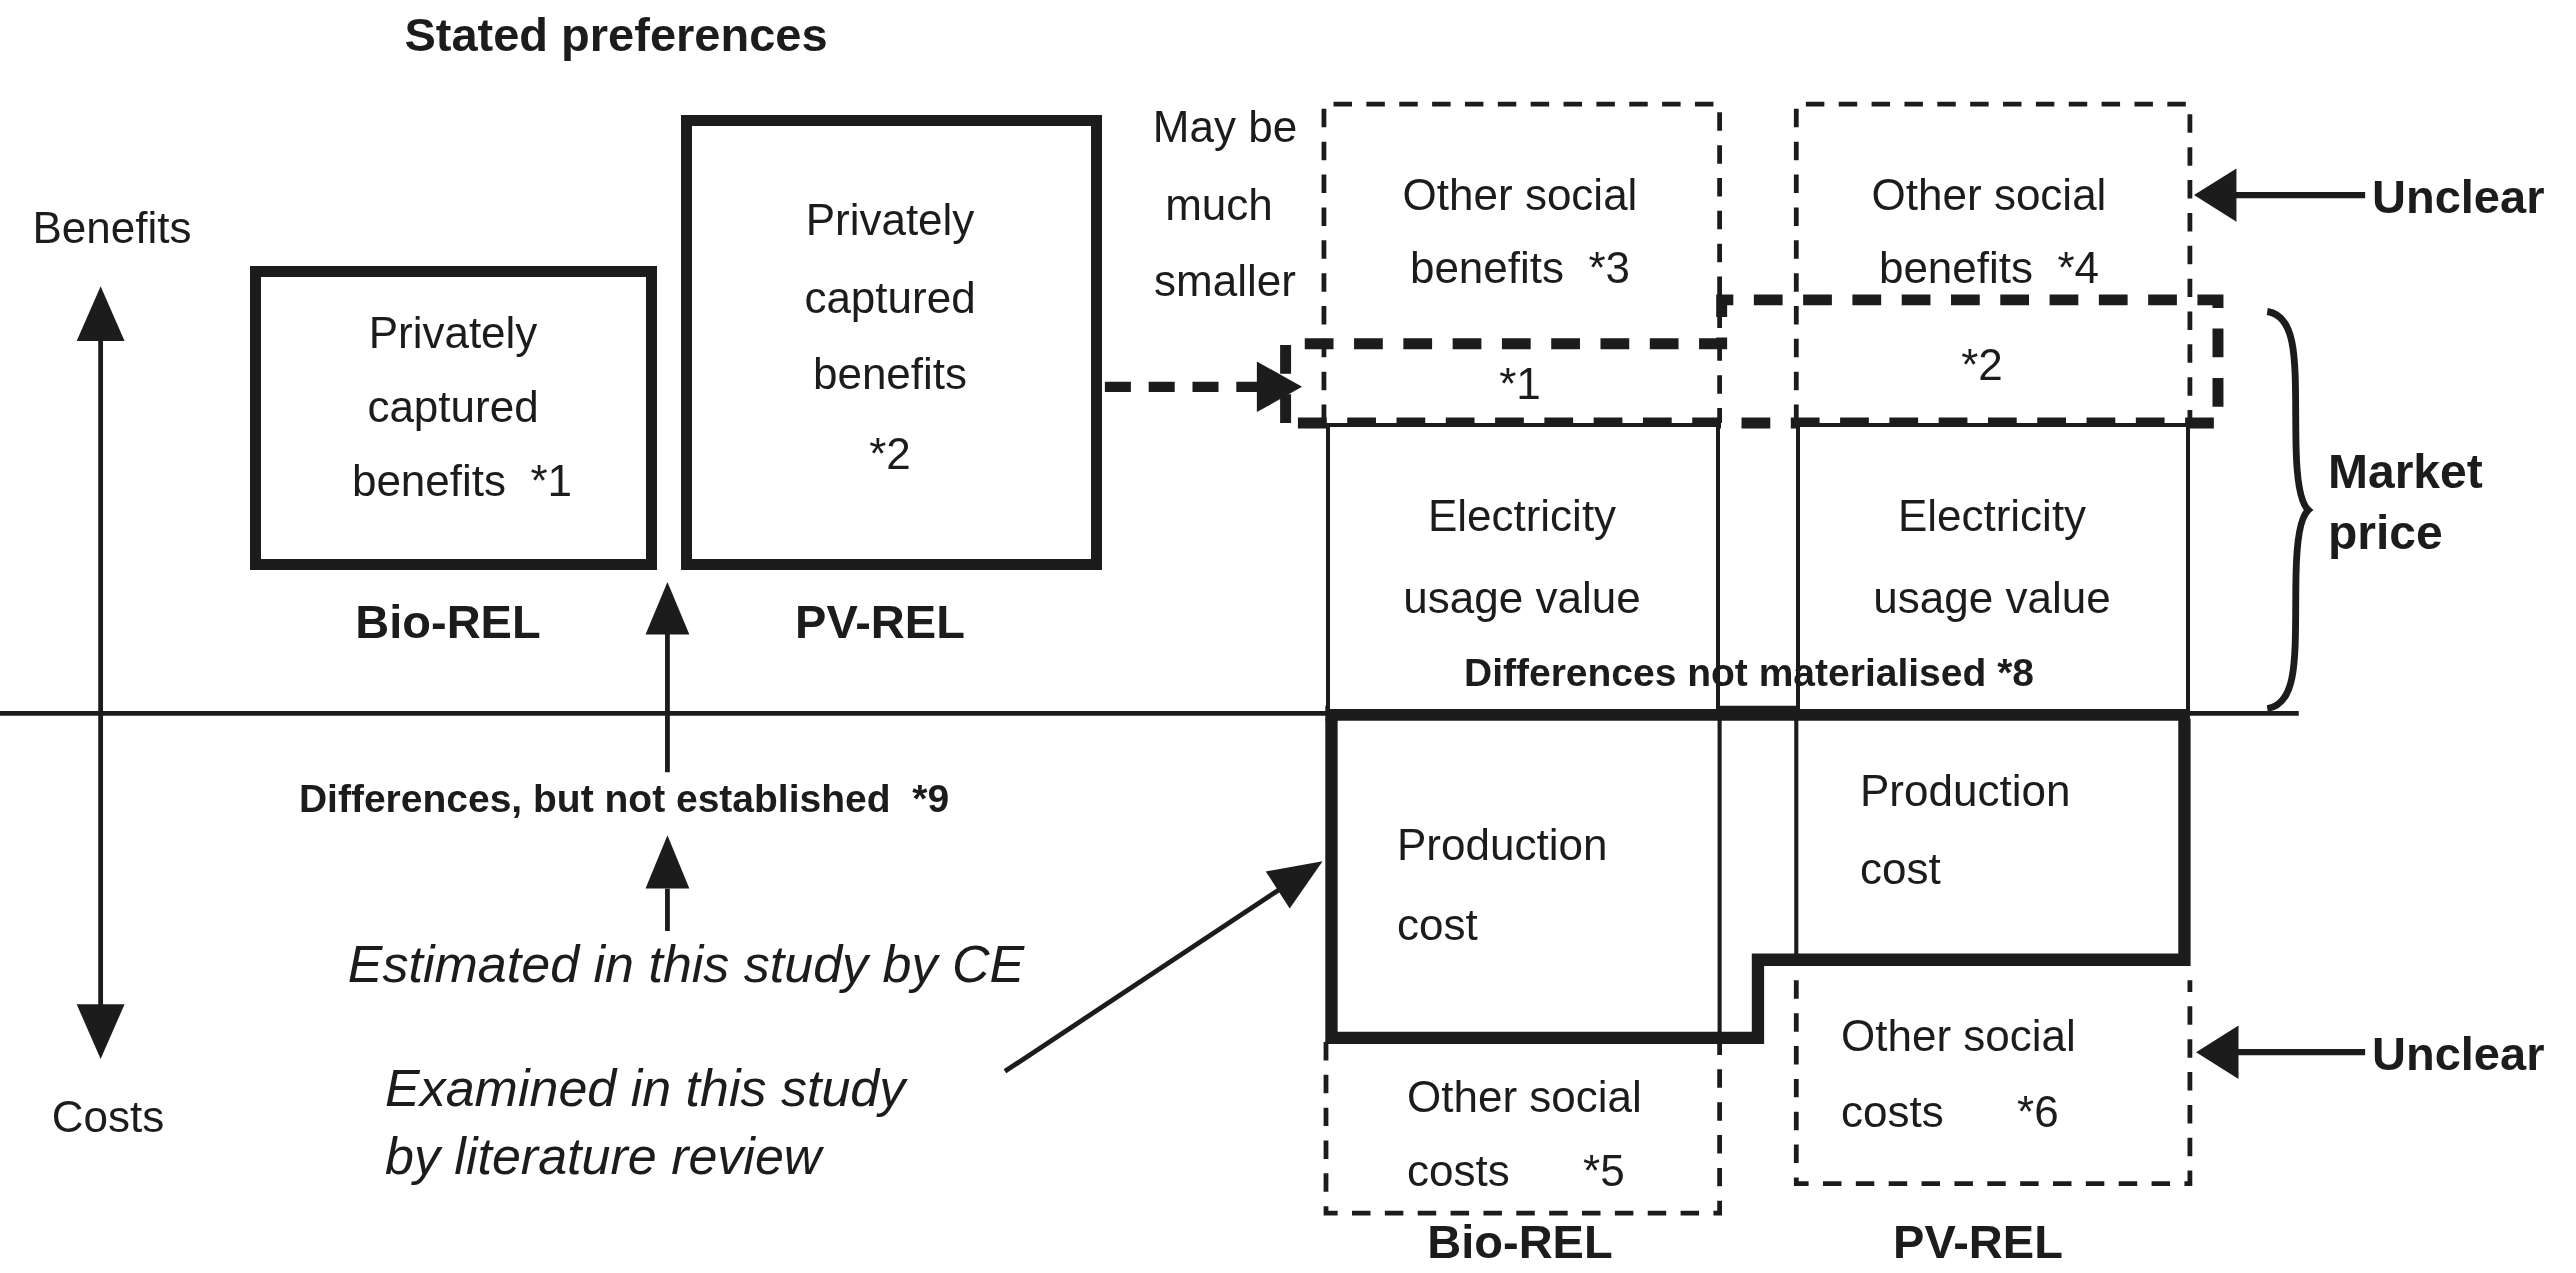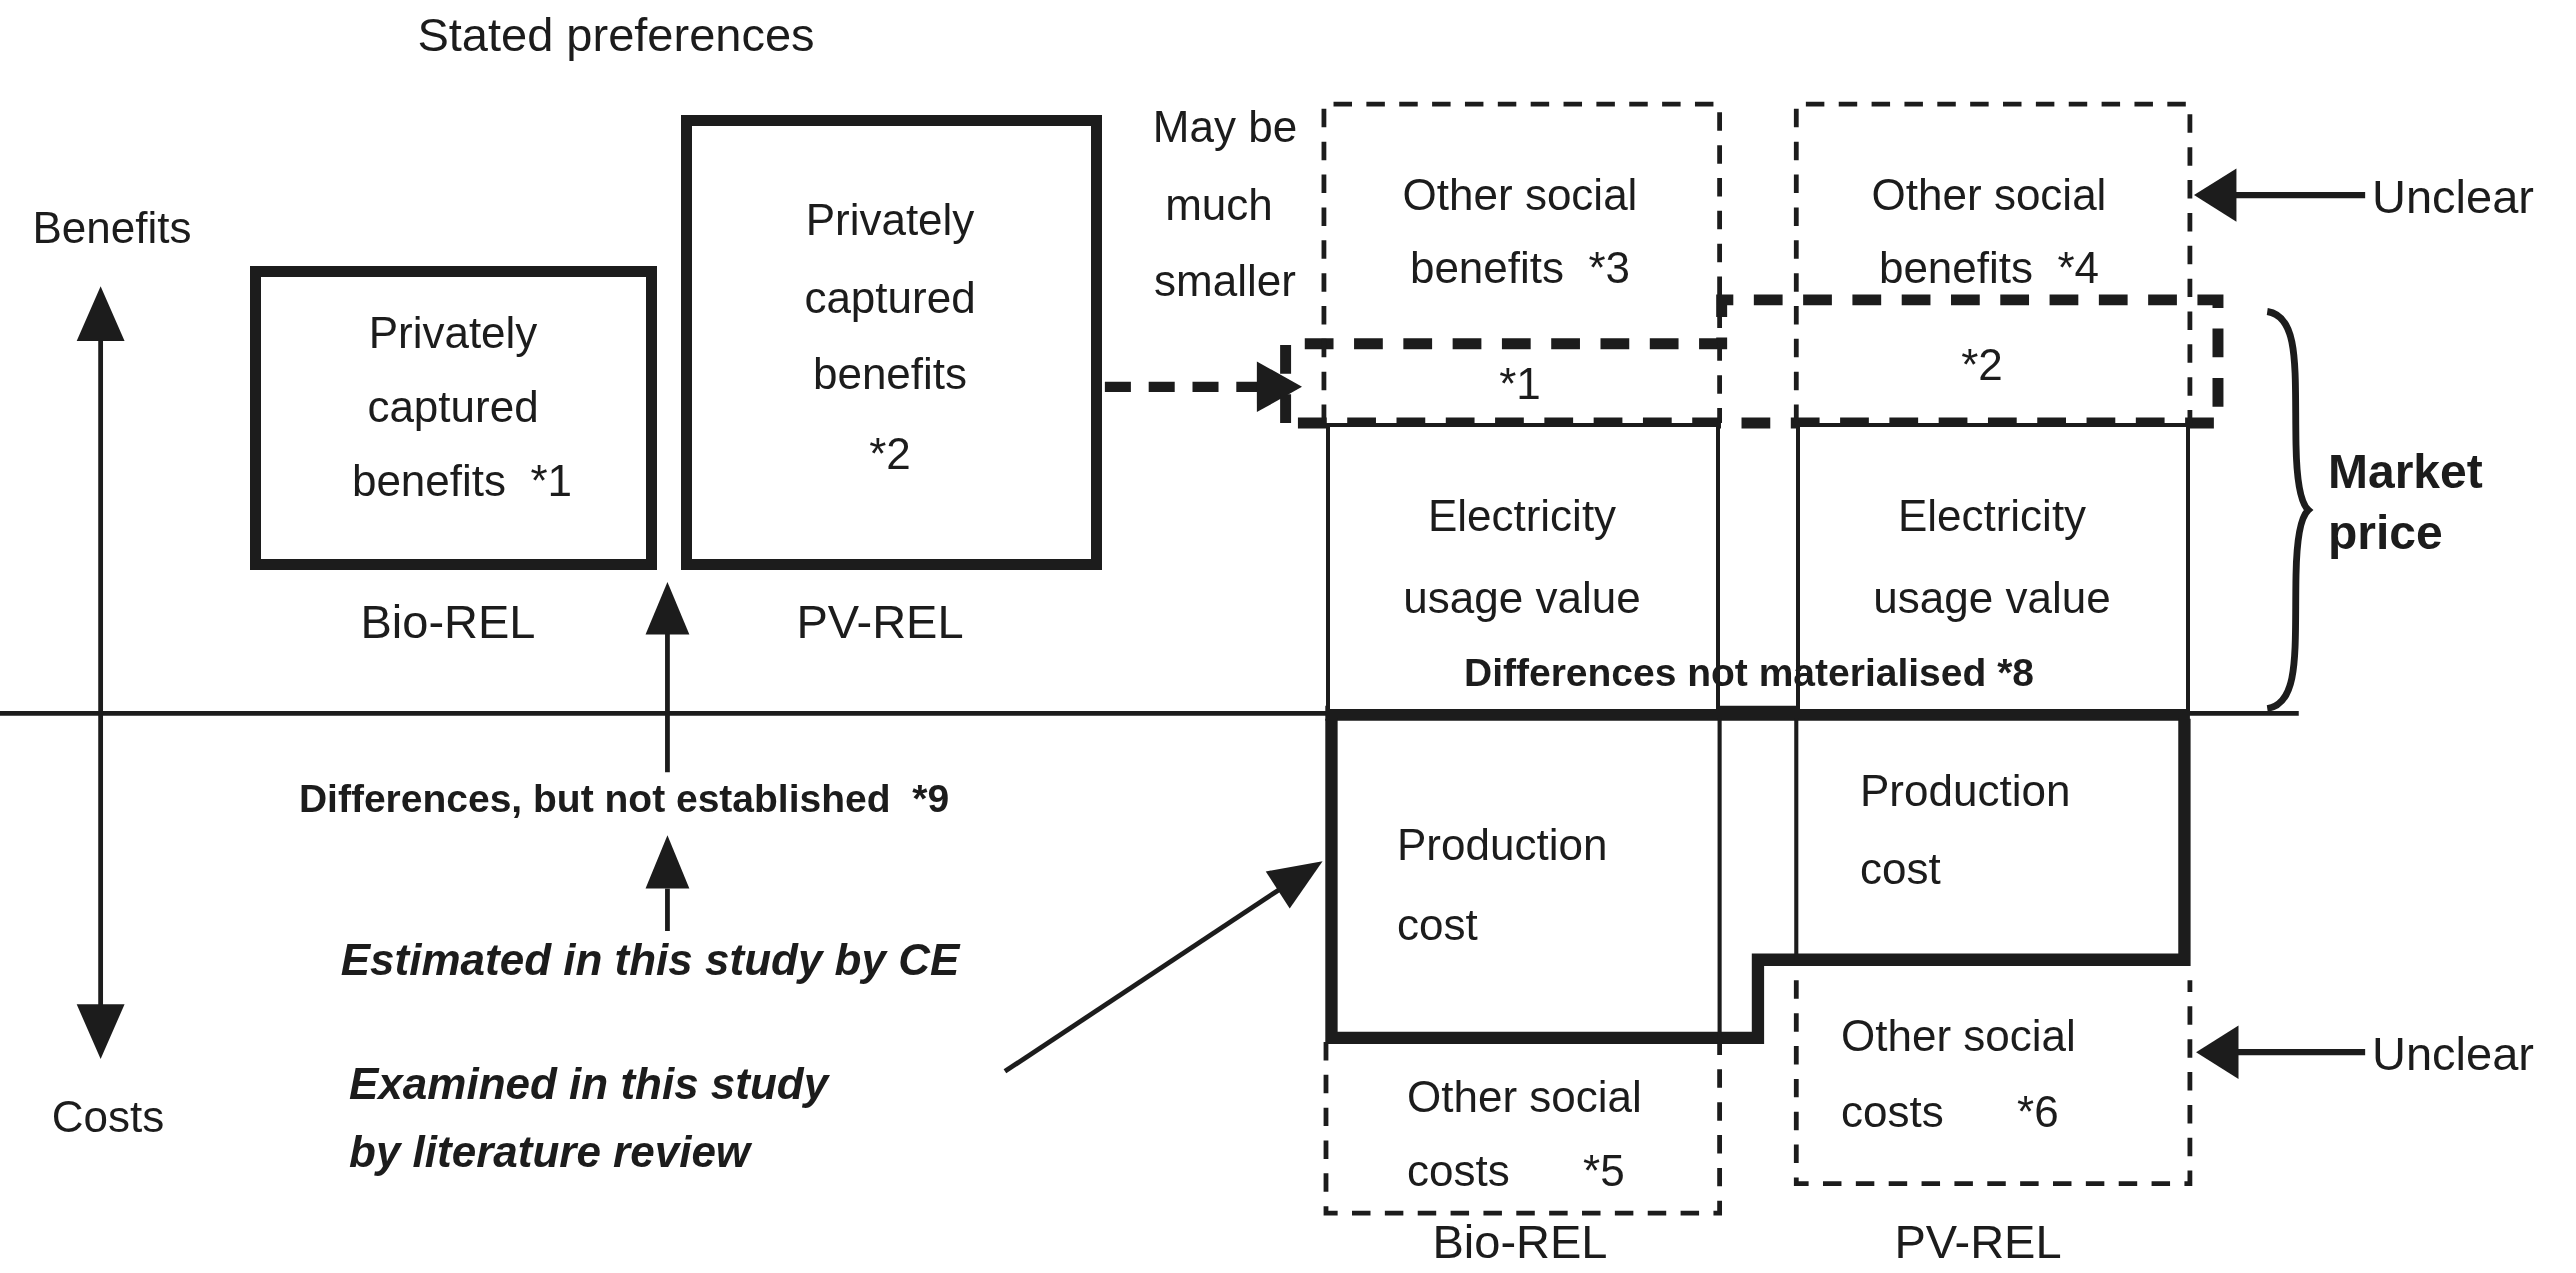--- a/index.html
+++ b/index.html
@@ -6,23 +6,23 @@
   html,body { margin:0; padding:0; background:var(--bg); }
   #fig {
     position:relative; width:2576px; height:1274px; background:var(--bg);
     font-family:"Liberation Sans", sans-serif; color:var(--ink); overflow:hidden;
   }
   #overlay { position:absolute; left:0; top:0; width:2576px; height:1274px; }
   .t { position:absolute; white-space:pre; line-height:1.08; color:var(--ink); }
   .cx { transform:translateX(-50%); }
   .f64 { font-size:44px; }
   .b66 { font-size:39px; font-weight:bold; }
-  .b68 { font-size:47px; font-weight:normal; }
+  .b68 { font-size:47px; font-weight:bold; }
   .b70 { font-size:48px; font-weight:bold; }
-  .bi65 { font-size:44px; font-weight:bold; font-style:italic; }
+  .bi65 { font-size:52px; font-weight:normal; font-style:italic;margin-left:36px; }
   .box { position:absolute; box-sizing:border-box; background:var(--bg); }
   .thick { border:11px solid var(--ink); }
   .thin  { border:4.1px solid var(--ink); }
   svg path, svg line { stroke:var(--ink); }
   svg path.fill { fill:var(--ink); stroke:none; }
   svg .nofill { fill:none; }
 </style>
 </head>
 <body>
 

